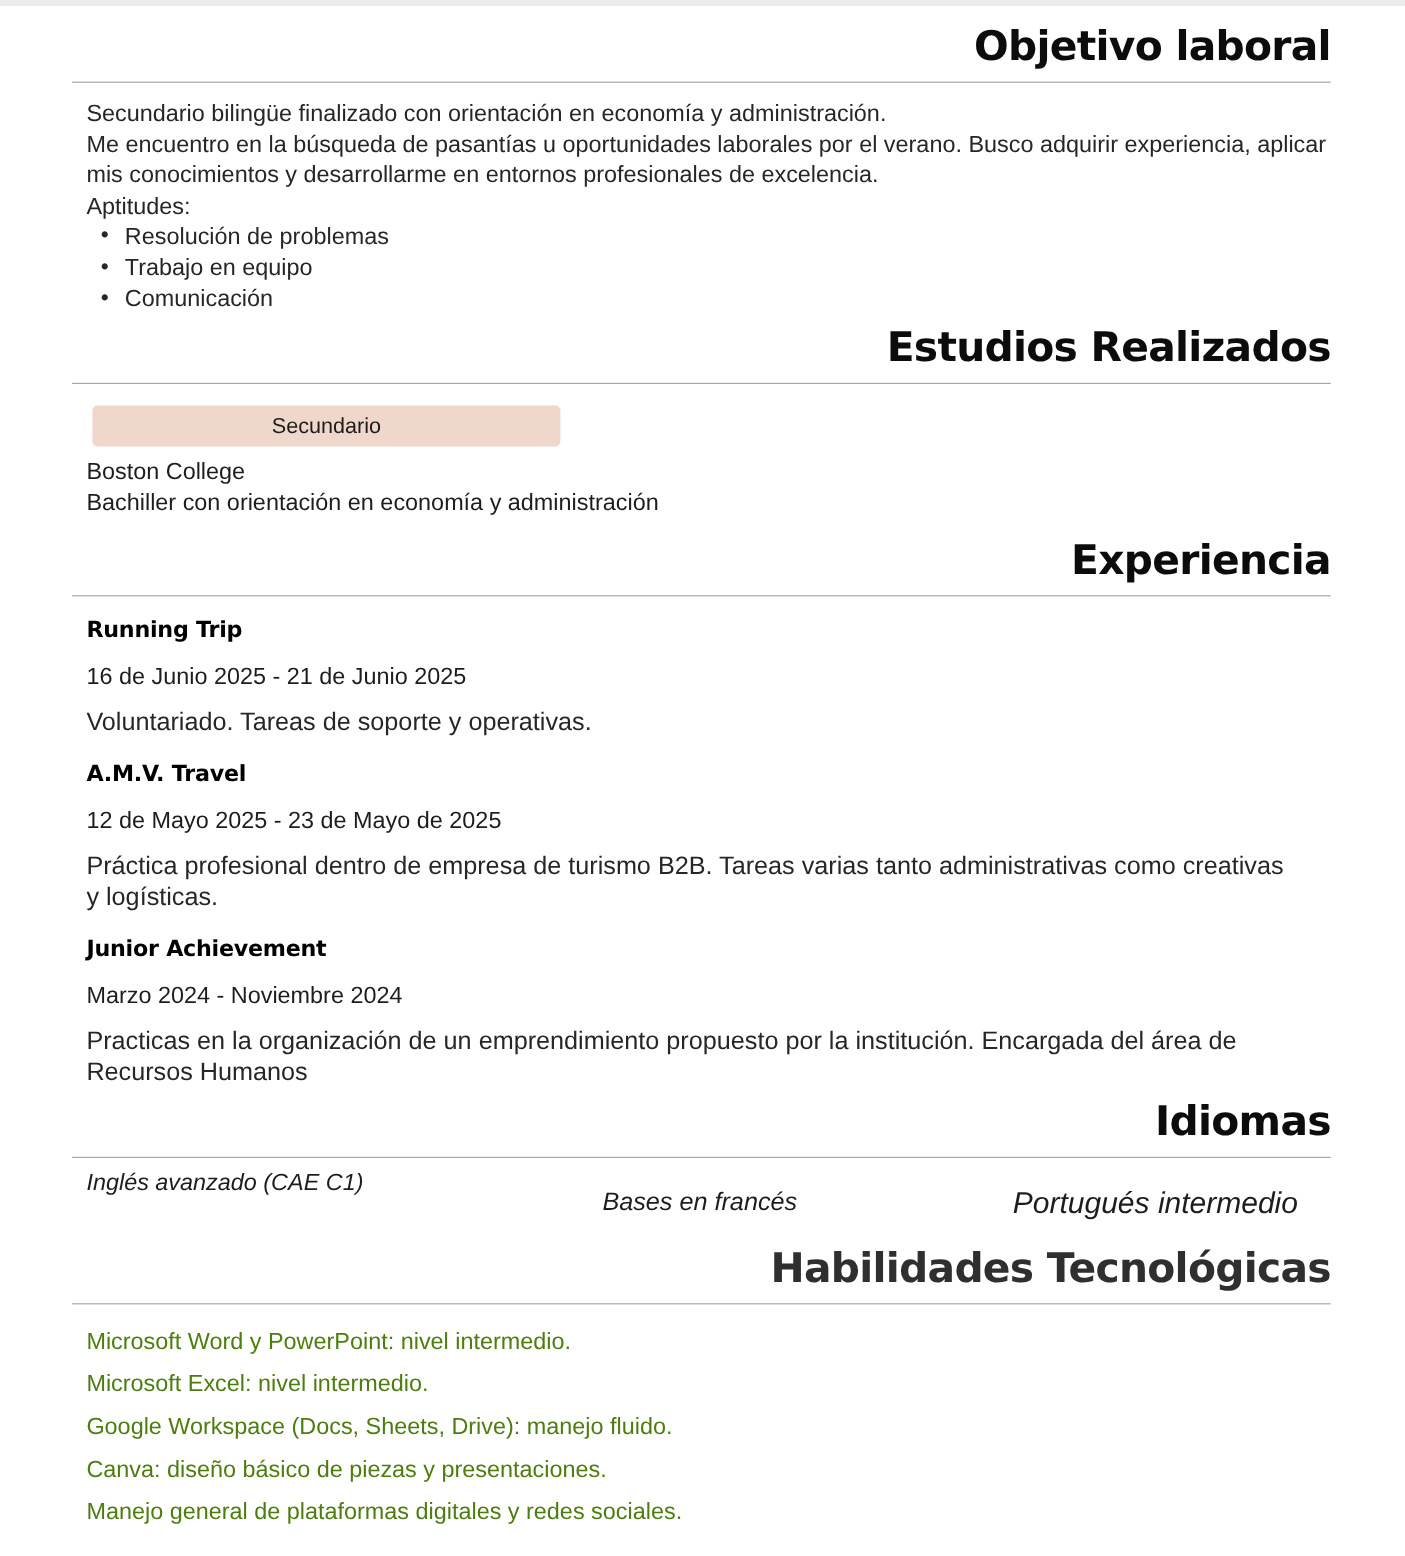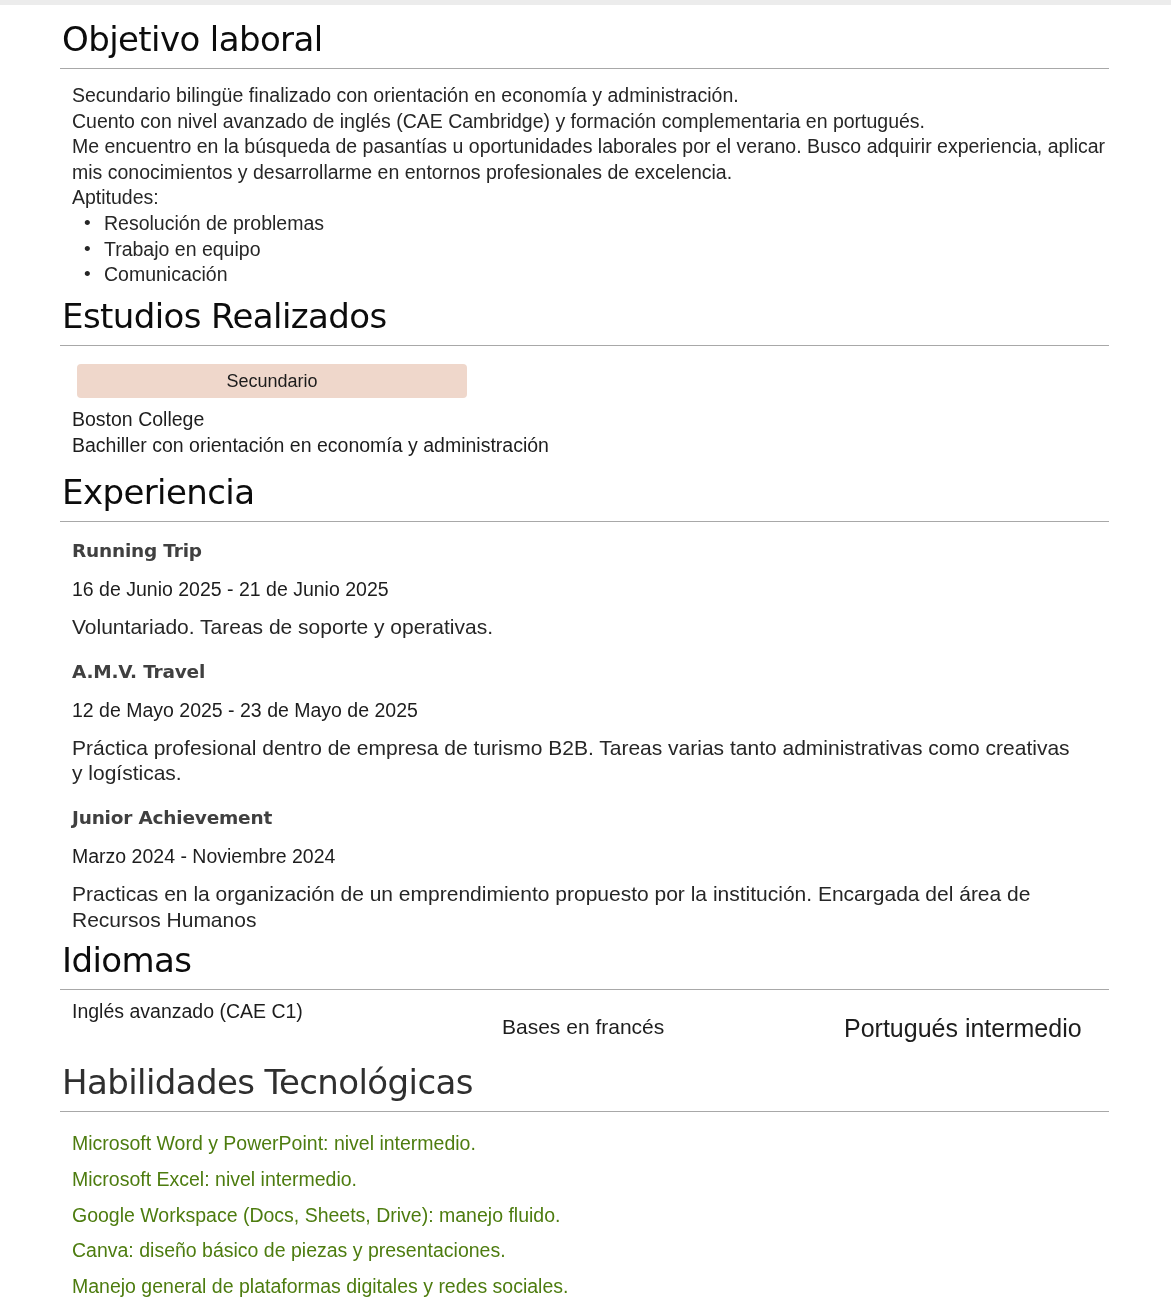--- a/index.html
+++ b/index.html
@@ -25,26 +25,27 @@
   }
 
   .page {
     padding: 0 62px 0 62px;
     box-sizing: border-box;
   }
 
   
   .section-heading {
     font-family: "DejaVu Sans", sans-serif;
-    font-weight: 400;
+    font-weight: 700;
     font-size: 34px;
     letter-spacing: -0.6px;
     color: #0c0c0c;
     margin: 0;
     line-height: 1.18;
+    text-align: right;
   }
   .section-heading.muted { color: #2f2f2f; }
 
   .rule {
     height: 0;
     border: 0;
     border-top: 1.6px solid #a8a8a8;
     margin: 9px 0 0 -2px;
     width: calc(100% + 2px);
   }
@@ -104,21 +105,21 @@
   }
 
   
   .exp-list { padding-top: 16px; }
   .exp-item { padding-left: 10px; }
   .exp-role {
     font-family: "DejaVu Sans", sans-serif;
     font-weight: 700;
     font-size: 18.5px;
     line-height: 26px;
-    color: #404040;
+    color: #000000;
     letter-spacing: -0.2px;
     margin: 0;
   }
   .exp-dates {
     font-size: 19.5px;
     line-height: 26px;
     color: #1d1d1d;
     margin: 12px 0 0 0;
   }
   .exp-desc {
@@ -128,20 +129,21 @@
     margin: 12px 0 0 0;
     max-width: 1000px;
   }
   .exp-item + .exp-item { margin-top: 19px; }
 
   
   .langs {
     position: relative;
     height: 62px;
     padding-top: 10px;
+    font-style: italic;
   }
   .lang {
     position: absolute;
     color: #1d1d1d;
     white-space: nowrap;
   }
   .lang-0 { left: 10px;  top: 10px; font-size: 19.5px; }
   .lang-1 { left: 440px; top: 25px; font-size: 21px; }
   .lang-2 { left: 782px; top: 24px; font-size: 25px; }
 
@@ -164,21 +166,20 @@
 
 <div class="page">
 
   <section>
     <div class="gap-md"></div>
     <h2 class="section-heading">Objetivo laboral</h2>
     <hr class="rule">
 
     <div class="body-block">
       <p class="body-text">Secundario bilingüe finalizado con orientación en economía y administración.</p>
-      <p class="body-text">Cuento con nivel avanzado de inglés (CAE Cambridge) y formación complementaria en portugués.</p>
       <p class="body-text">Me encuentro en la búsqueda de pasantías u oportunidades laborales por el verano. Busco adquirir experiencia, aplicar mis conocimientos y desarrollarme en entornos profesionales de excelencia.</p>
       <p class="body-text">Aptitudes:</p>
       <ul class="aptitudes">
         <li>Resolución de problemas</li>
         <li>Trabajo en equipo</li>
         <li>Comunicación</li>
       </ul>
     </div>
   </section>
 

